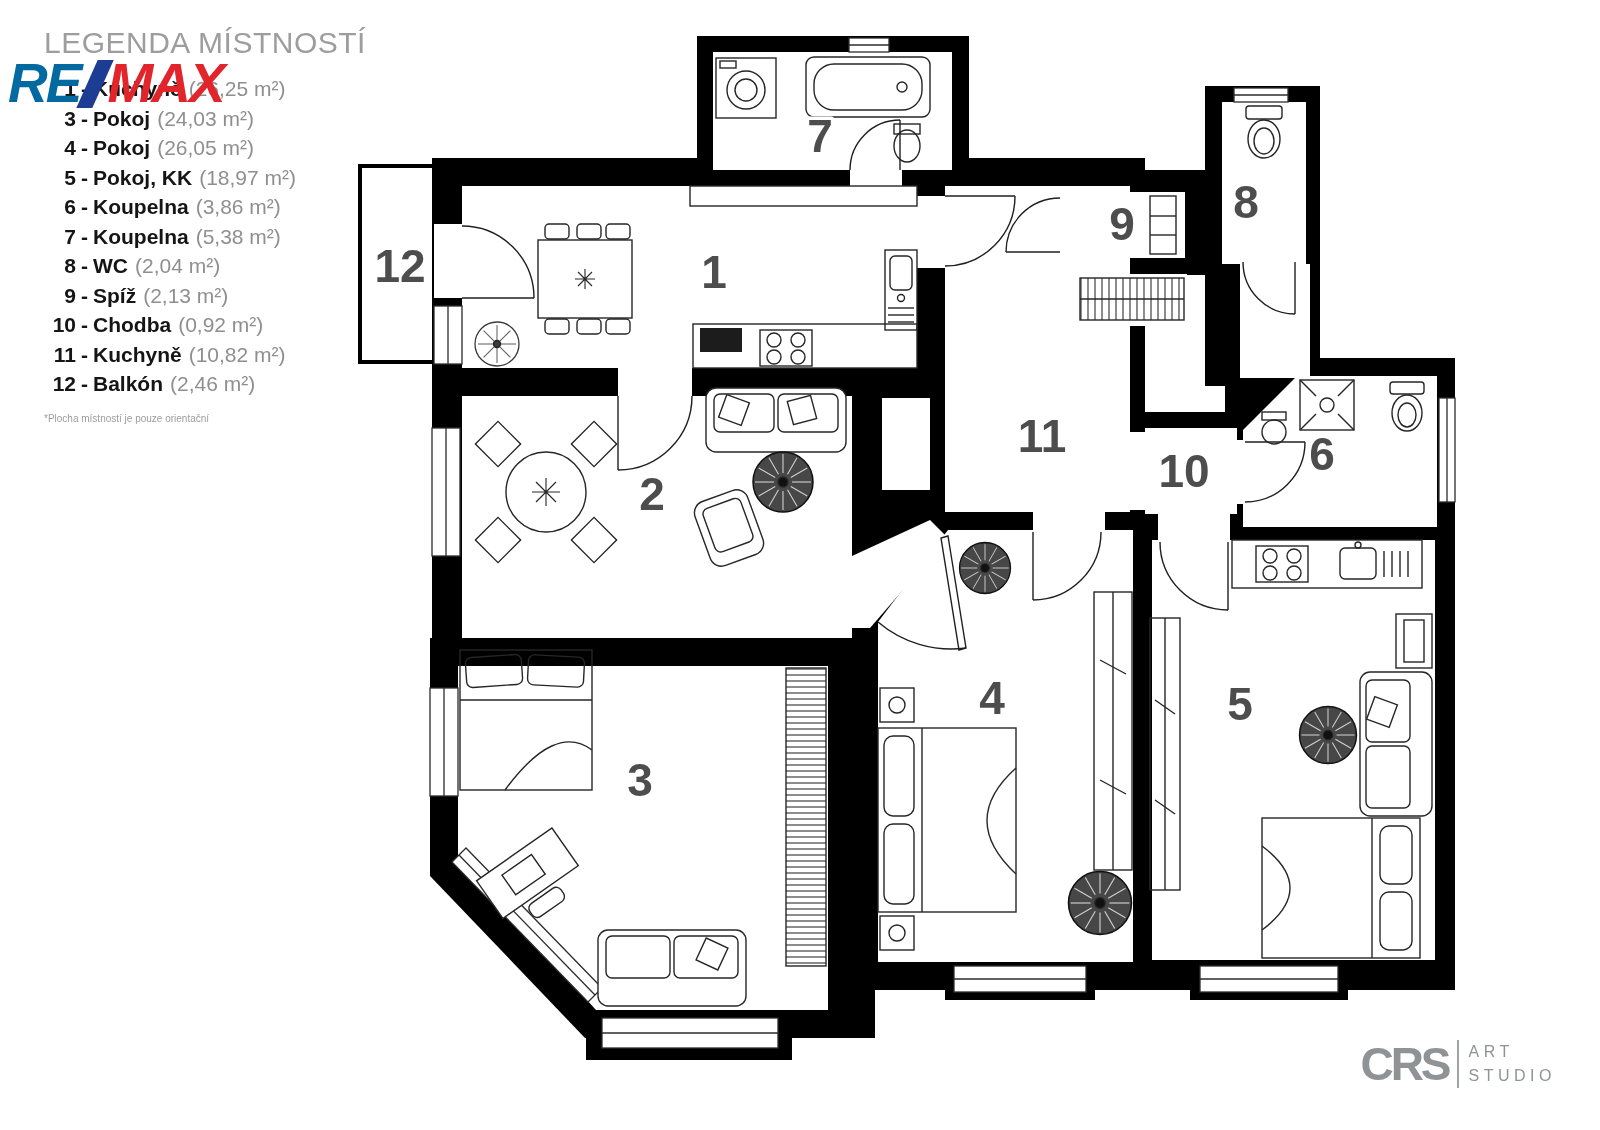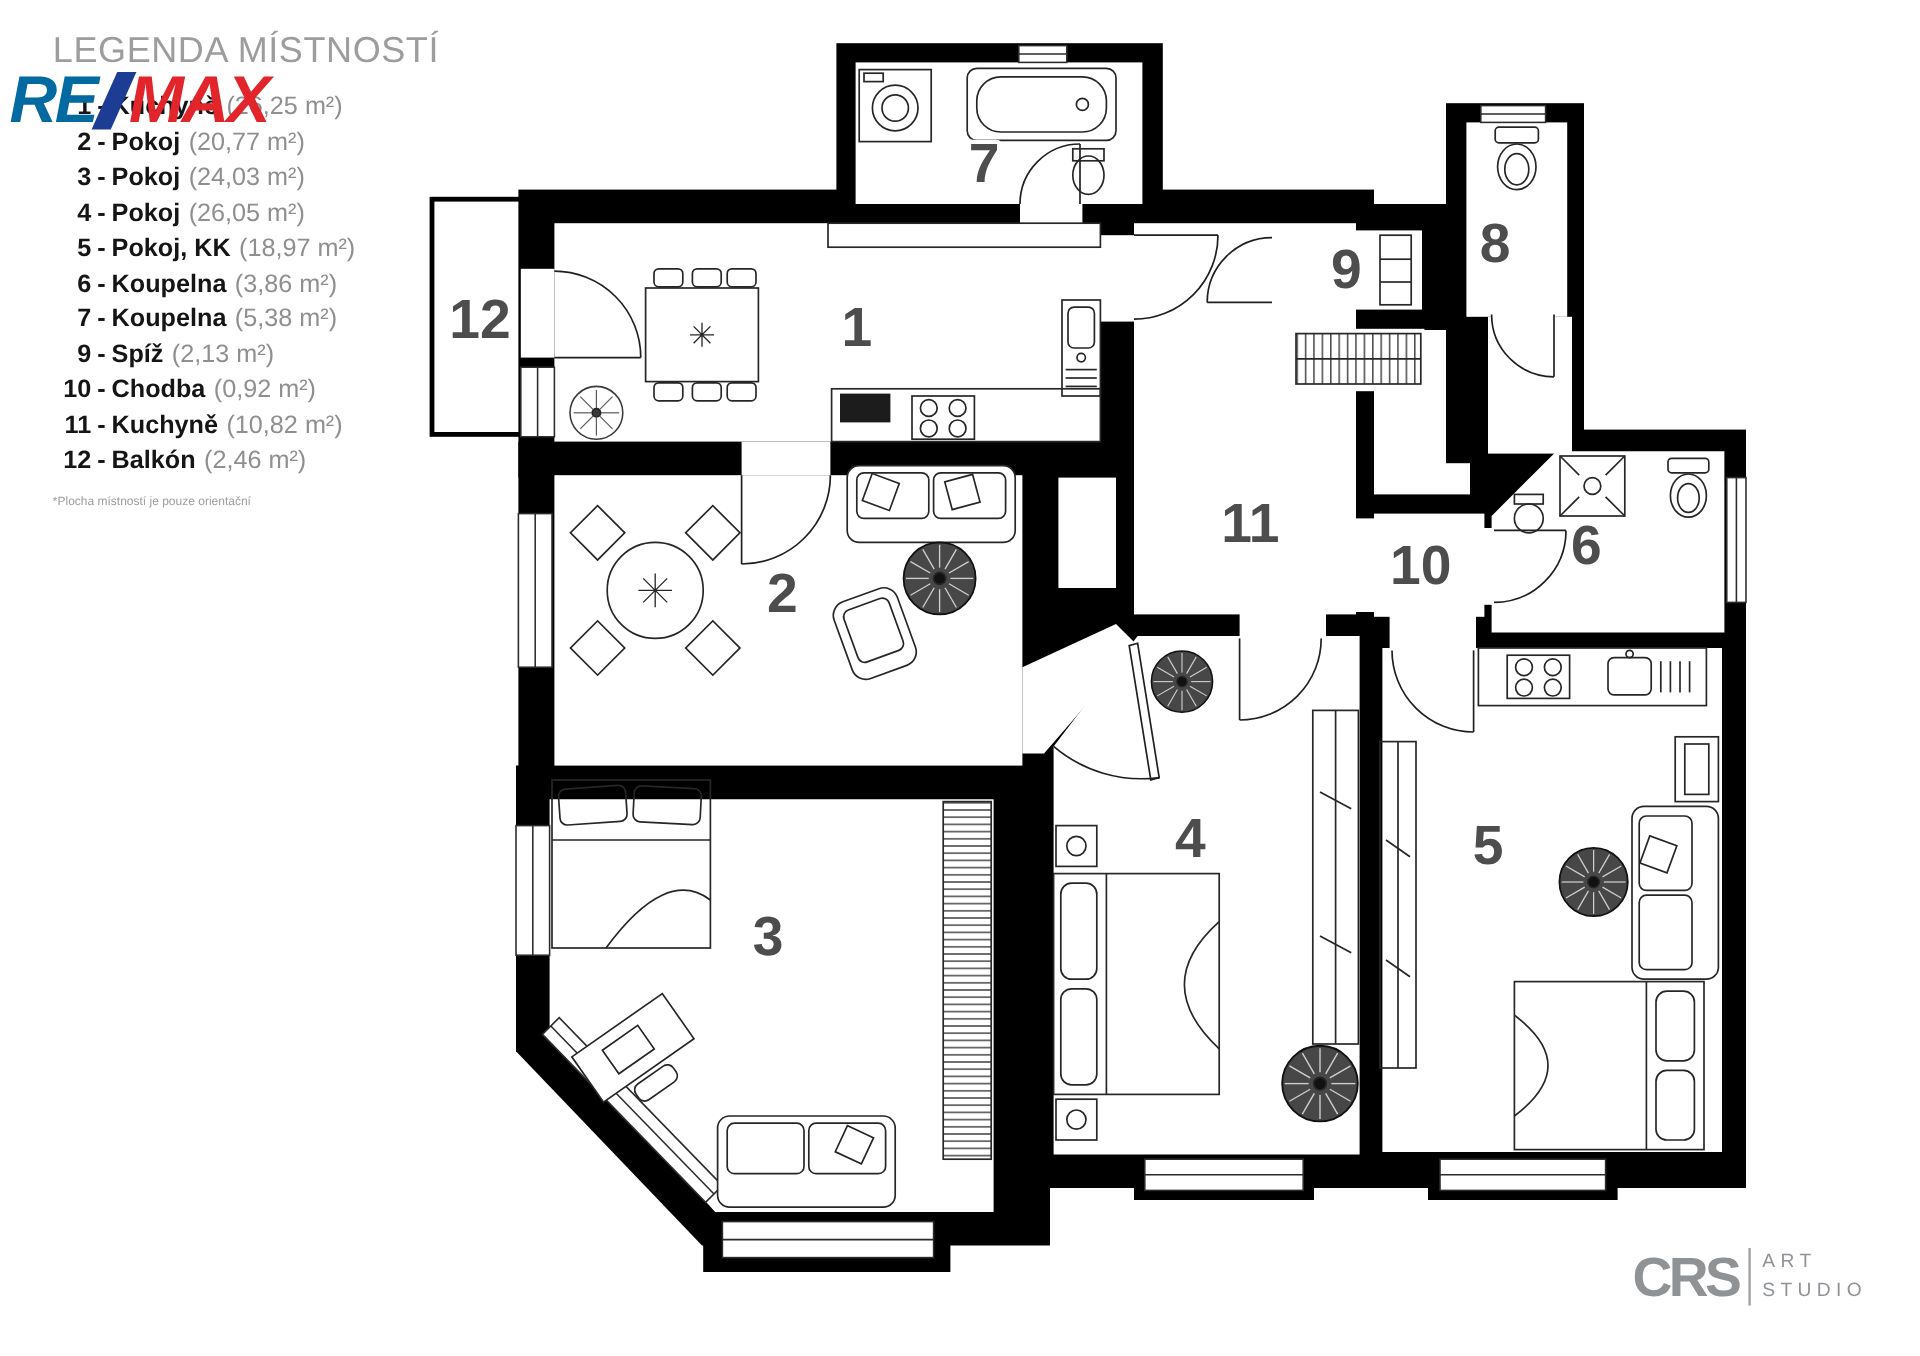--- a/index.html
+++ b/index.html
@@ -382,26 +382,26 @@
       <text class="roomnum" x="1184" y="487">10</text>
       <text class="roomnum" x="1042" y="452">11</text>
       <text class="roomnum" x="400" y="282">12</text>
     </g>
   </svg>
 
   <div class="legend">
     <div class="legend-title">LEGENDA MÍSTNOSTÍ</div>
     <div class="legend-rows">
       <div class="lrow"><span class="lnum">1</span><span class="ldash">-</span><span class="lname">Kuchyně</span><span class="larea">(26,25 m²)</span></div>
-      <div class="lrow"><span class="lnum">2</span><span class="ldash">-</span><span class="lname">Pokoj</span><span class="larea">(20,77 m²)</span></div>
       <div class="lrow"><span class="lnum">3</span><span class="ldash">-</span><span class="lname">Pokoj</span><span class="larea">(24,03 m²)</span></div>
       <div class="lrow"><span class="lnum">4</span><span class="ldash">-</span><span class="lname">Pokoj</span><span class="larea">(26,05 m²)</span></div>
       <div class="lrow"><span class="lnum">5</span><span class="ldash">-</span><span class="lname">Pokoj, KK</span><span class="larea">(18,97 m²)</span></div>
       <div class="lrow"><span class="lnum">6</span><span class="ldash">-</span><span class="lname">Koupelna</span><span class="larea">(3,86 m²)</span></div>
       <div class="lrow"><span class="lnum">7</span><span class="ldash">-</span><span class="lname">Koupelna</span><span class="larea">(5,38 m²)</span></div>
+      <div class="lrow"><span class="lnum">8</span><span class="ldash">-</span><span class="lname">WC</span><span class="larea">(2,04 m²)</span></div>
       <div class="lrow"><span class="lnum">9</span><span class="ldash">-</span><span class="lname">Spíž</span><span class="larea">(2,13 m²)</span></div>
       <div class="lrow"><span class="lnum">10</span><span class="ldash">-</span><span class="lname">Chodba</span><span class="larea">(0,92 m²)</span></div>
       <div class="lrow"><span class="lnum">11</span><span class="ldash">-</span><span class="lname">Kuchyně</span><span class="larea">(10,82 m²)</span></div>
       <div class="lrow"><span class="lnum">12</span><span class="ldash">-</span><span class="lname">Balkón</span><span class="larea">(2,46 m²)</span></div>
     </div>
     <div class="legend-footnote">*Plocha místností je pouze orientační</div>
   </div>
 
   <div class="remax">
     <span class="remax-re" style="color: #0369a1;">RE</span>

